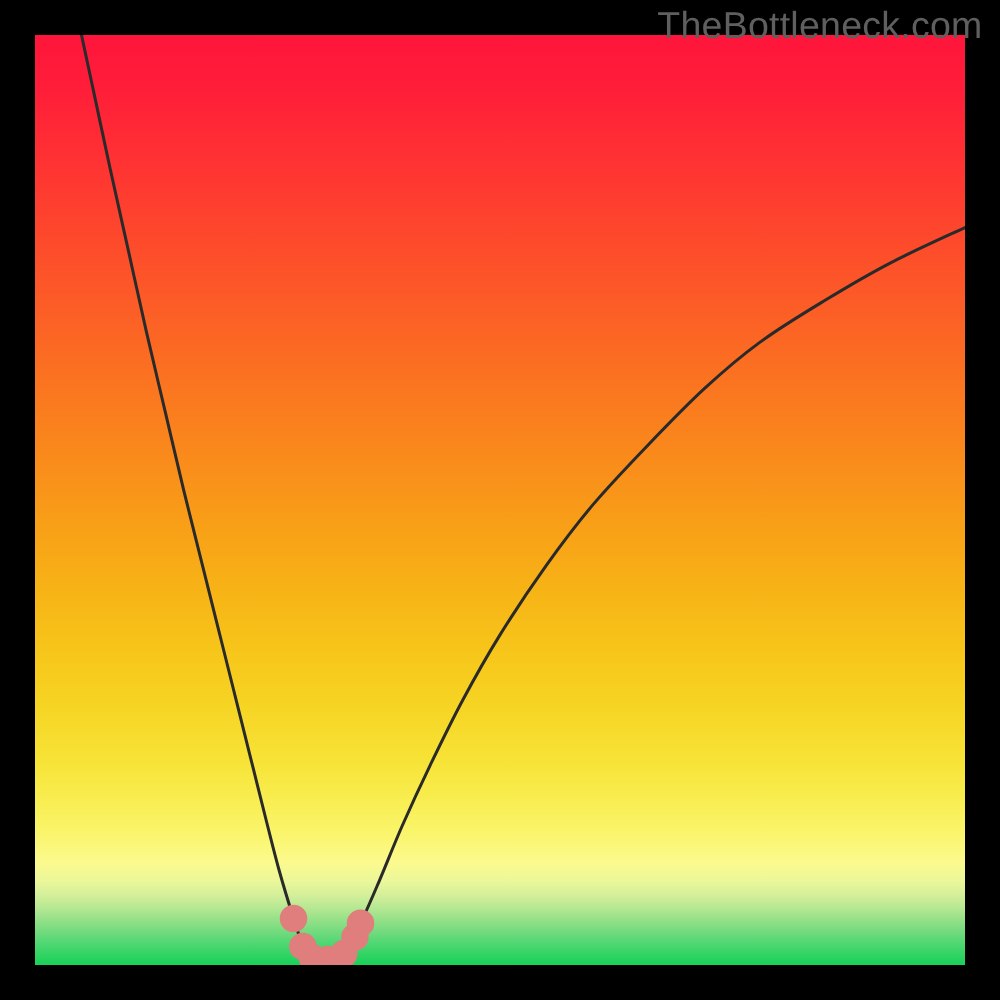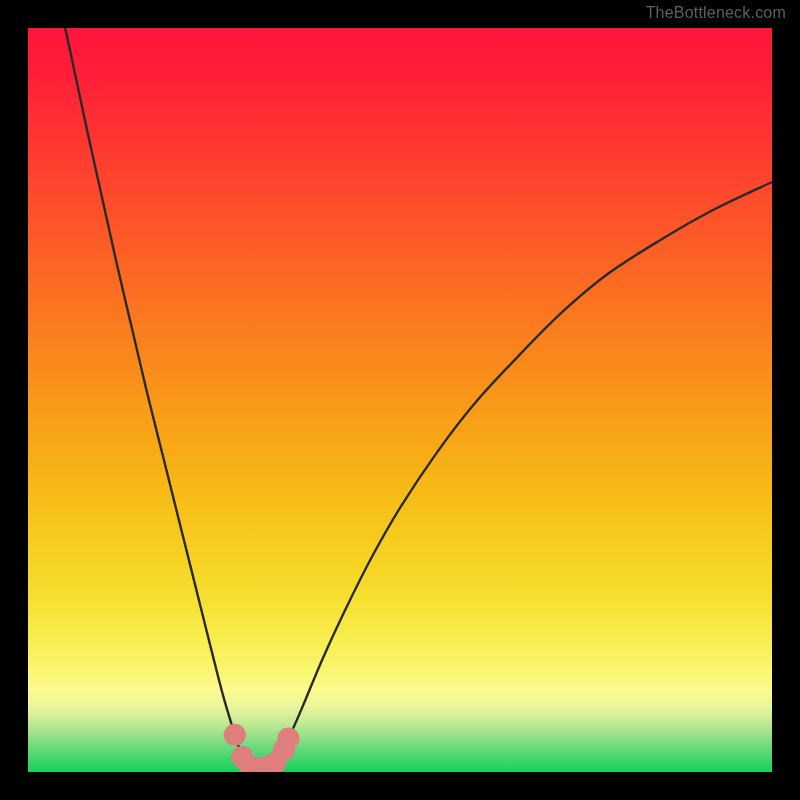--- a/index.html
+++ b/index.html
@@ -35,21 +35,21 @@
     position: absolute;
     inset: 0;
     width: 744px;
     height: 744px;
   }
   .watermark {
     position: absolute;
     top: 4px;
     right: 14px;
     color: #5f5f5f;
-    font-size: 16px;
+    font-size: 30px;
     letter-spacing: 0.2px;
     font-weight: 500;
   }
 </style>
 </head>
 <body>
 
 <div class="frame">
   <div class="plot-area">
     <svg class="gradient" viewBox="0 0 744 744" preserveAspectRatio="none">

